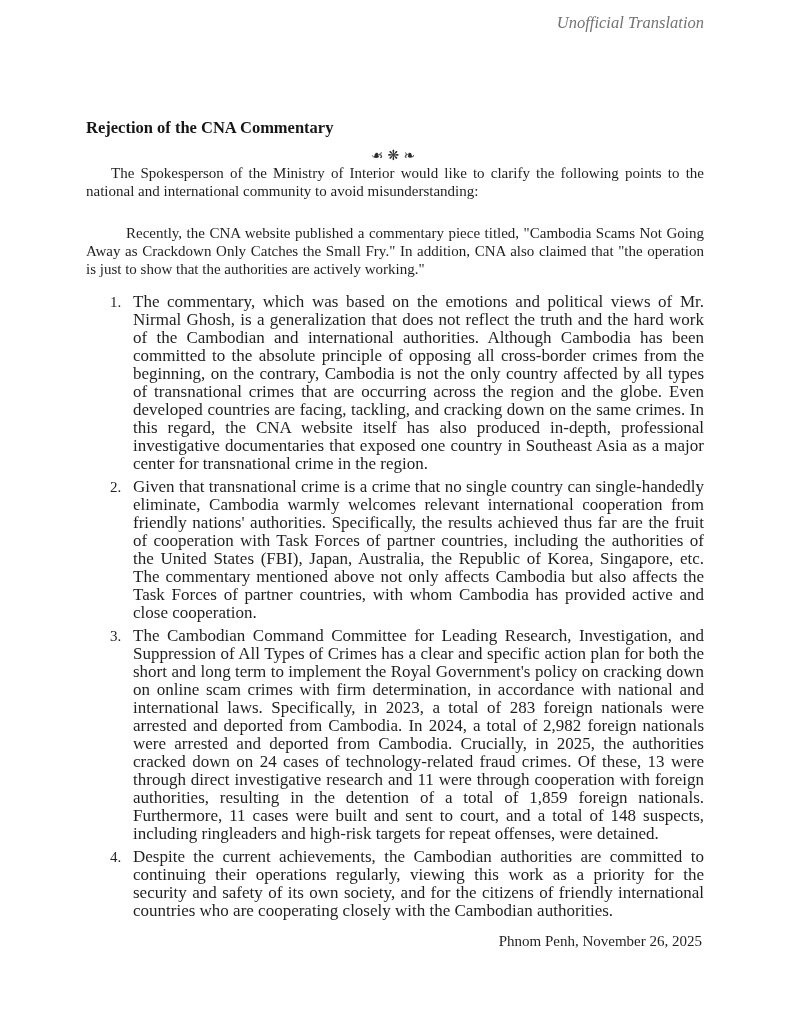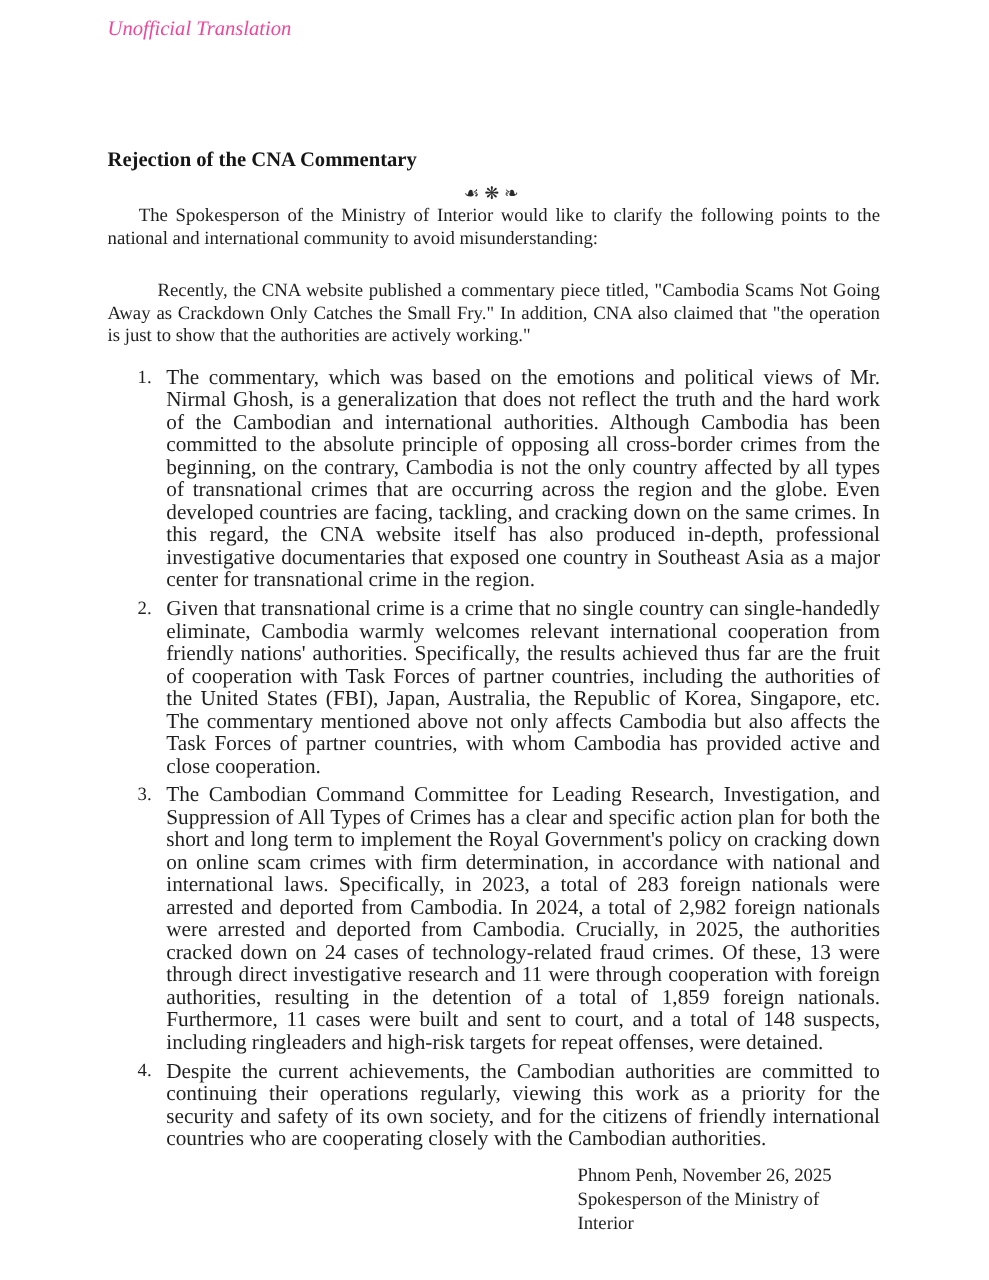--- a/index.html
+++ b/index.html
@@ -12,25 +12,25 @@
     width: 791px;
     height: 1024px;
     background: #ffffff;
     box-sizing: border-box;
     padding: 13px 87px 0 86px;
     font-family: "Liberation Serif", serif;
     color: #1f1f1f;
     overflow: hidden;
   }
   .translation-note {
-    text-align: left;
+    text-align: right;
     font-style: italic;
     font-size: 16.5px;
     line-height: 20px;
-    color: #ec4899;
+    color: #737373;
   }
   .doc-title {
     margin: 85px 0 0 0;
     text-align: left;
     font-size: 16.5px;
     font-weight: bold;
     line-height: 20px;
     color: #161616;
   }
   .ornament {
@@ -66,21 +66,21 @@
   .list-item .item-text {
     font-size: 17px;
     line-height: 18px;
     text-align: justify;
   }
   .signature {
     margin-top: 12px;
     margin-left: auto;
     margin-right: 2px;
     width: 240px;
-    text-align: left;
+    text-align: right;
     font-size: 15px;
     line-height: 19px;
     color: #1f1f1f;
   }
 </style>
 </head>
 <body>
 
 <div class="page">
 
@@ -113,16 +113,15 @@
 
     <div class="list-item">
       <span class="num">4.</span>
       <div class="item-text">Despite the current achievements, the Cambodian authorities are committed to continuing their operations regularly, viewing this work as a priority for the security and safety of its own society, and for the citizens of friendly international countries who are cooperating closely with the Cambodian authorities.</div>
     </div>
 
   </div>
 
   <div class="signature">
     <div>Phnom Penh, November 26, 2025</div>
-    <div>Spokesperson of the Ministry of Interior</div>
   </div>
 
 </div>
 
 </body></html>

